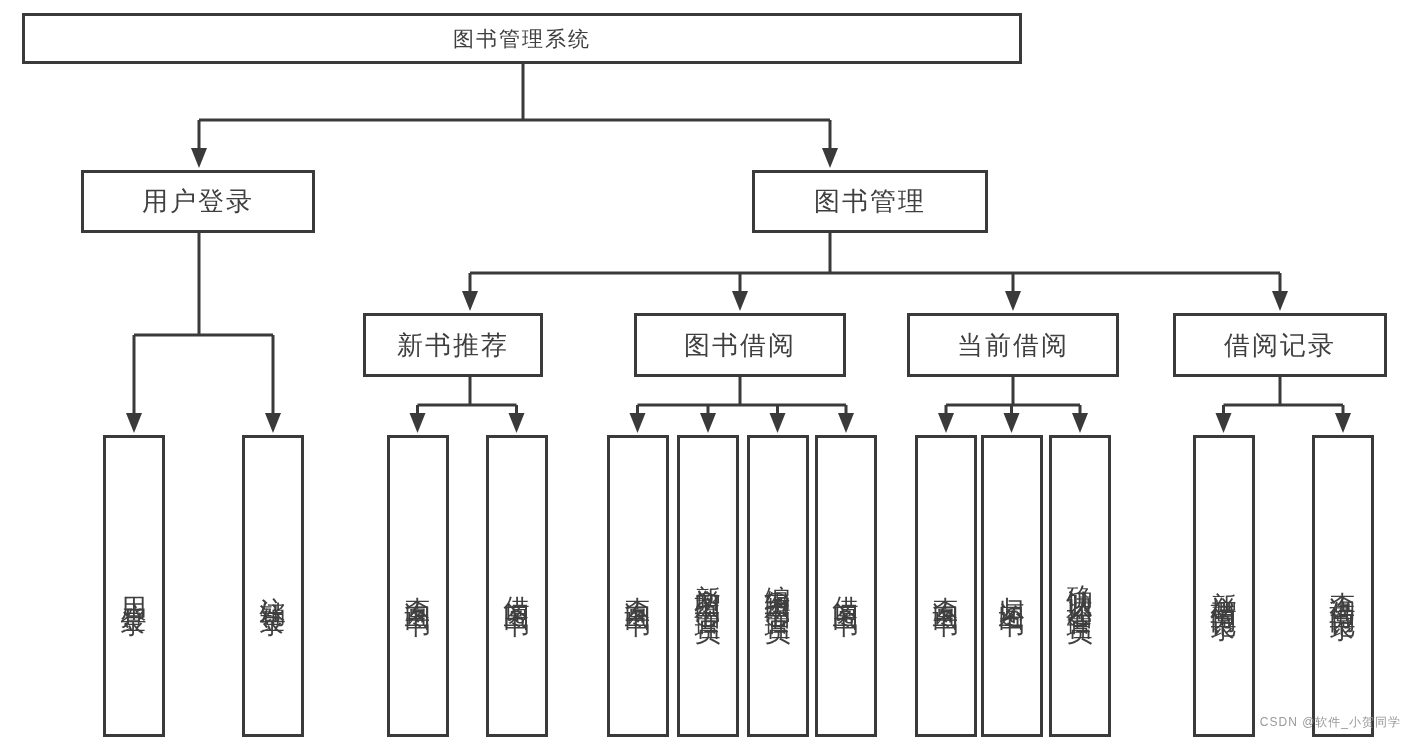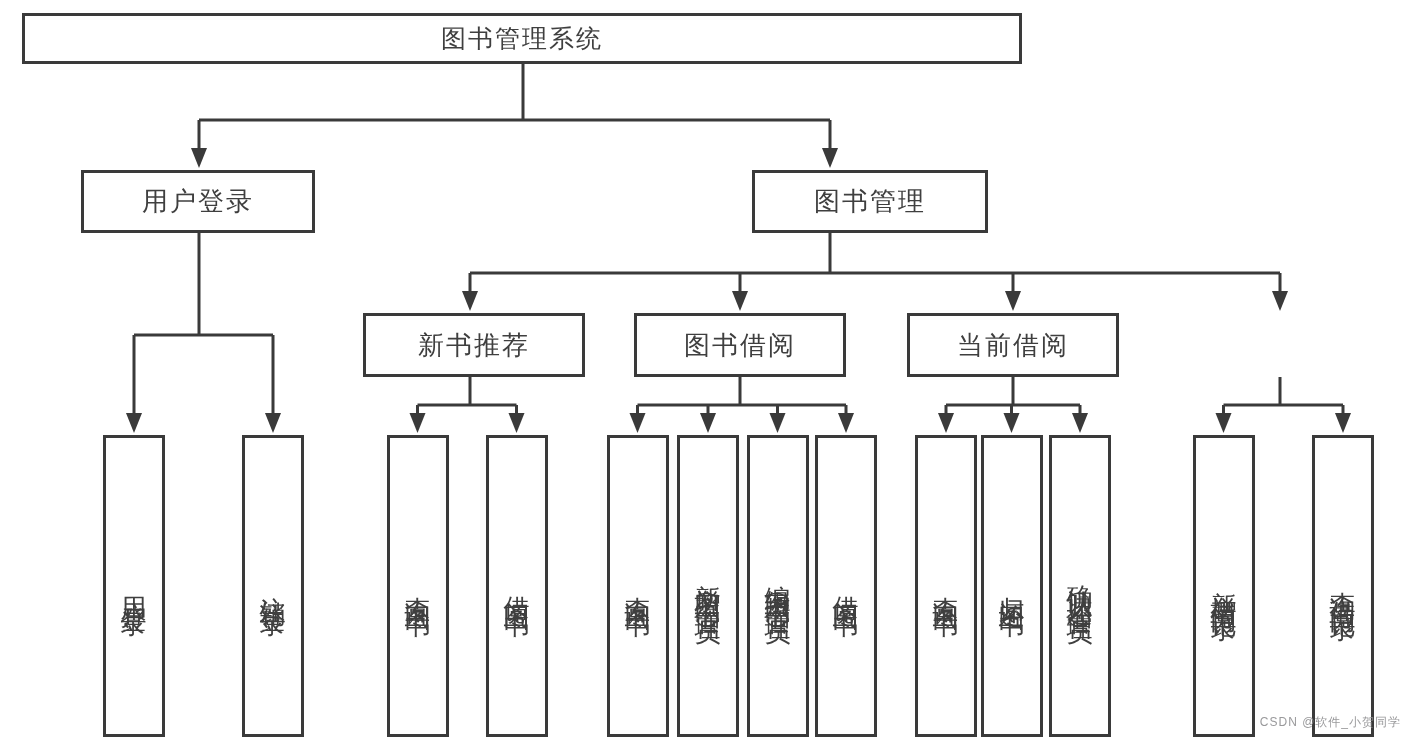--- a/index.html
+++ b/index.html
@@ -14,21 +14,21 @@
   .node{
     position:absolute;
     box-sizing:border-box;
     border:3px solid #3a3a3a;
     background:#ffffff;
     display:flex;align-items:center;justify-content:center;
     color:#3f3f3f;
     text-align:center;
   }
   .h-node{font-size:26px;letter-spacing:2px;}
-  .root-node{font-size:25px;letter-spacing:2px;}
+  .root-node{font-size:21px;letter-spacing:2px;}
   .leaf-node{
     writing-mode:vertical-rl;
     font-size:26px;
     letter-spacing:5px;
     line-height:1;
     display:flex;align-items:center;justify-content:center;
   }
   .watermark{
     position:absolute;
     right:4px;top:714px;
@@ -79,23 +79,24 @@
     <path class="cline" d="M1280 377 V405 M1223.5 405 H1343 M1223.5 405 V415 M1343 405 V415"></path>
     <polygon class="ahead" points="1215.5,413 1231.5,413 1223.5,433"></polygon>
     <polygon class="ahead" points="1335,413 1351,413 1343,433"></polygon>
   </svg>
 
   <div class="node root-node" style="left:22px;top:13px;width:1000px;height:51px;">图书管理系统</div>
 
   <div class="node h-node" style="left:81px;top:170px;width:234px;height:63px;">用户登录</div>
   <div class="node h-node" style="left:752px;top:170px;width:236px;height:63px;">图书管理</div>
 
-  <div class="node h-node" style="left:363px;top:313px;width:222px;height:64px;">新书推荐</div>
+  <div class="node h-node" style="left:363px;top:313px;width:180px;height:64px;">新书推荐</div>
   <div class="node h-node" style="left:634px;top:313px;width:212px;height:64px;">图书借阅</div>
   <div class="node h-node" style="left:907px;top:313px;width:212px;height:64px;">当前借阅</div>
+  <div class="node h-node" style="left:1173px;top:313px;width:214px;height:64px;">借阅记录</div>
 
   <div class="node leaf-node" style="left:103px;top:435px;width:62px;height:302px;">用户登录</div>
   <div class="node leaf-node" style="left:242px;top:435px;width:62px;height:302px;">注销登录</div>
 
   <div class="node leaf-node" style="left:387px;top:435px;width:62px;height:302px;">查询图书</div>
   <div class="node leaf-node" style="left:486px;top:435px;width:62px;height:302px;">借阅图书</div>
 
   <div class="node leaf-node" style="left:607px;top:435px;width:62px;height:302px;">查询图书</div>
   <div class="node leaf-node" style="left:677px;top:435px;width:62px;height:302px;">新增图书（管理员）</div>
   <div class="node leaf-node" style="left:747px;top:435px;width:62px;height:302px;">编辑图书（管理员）</div>

